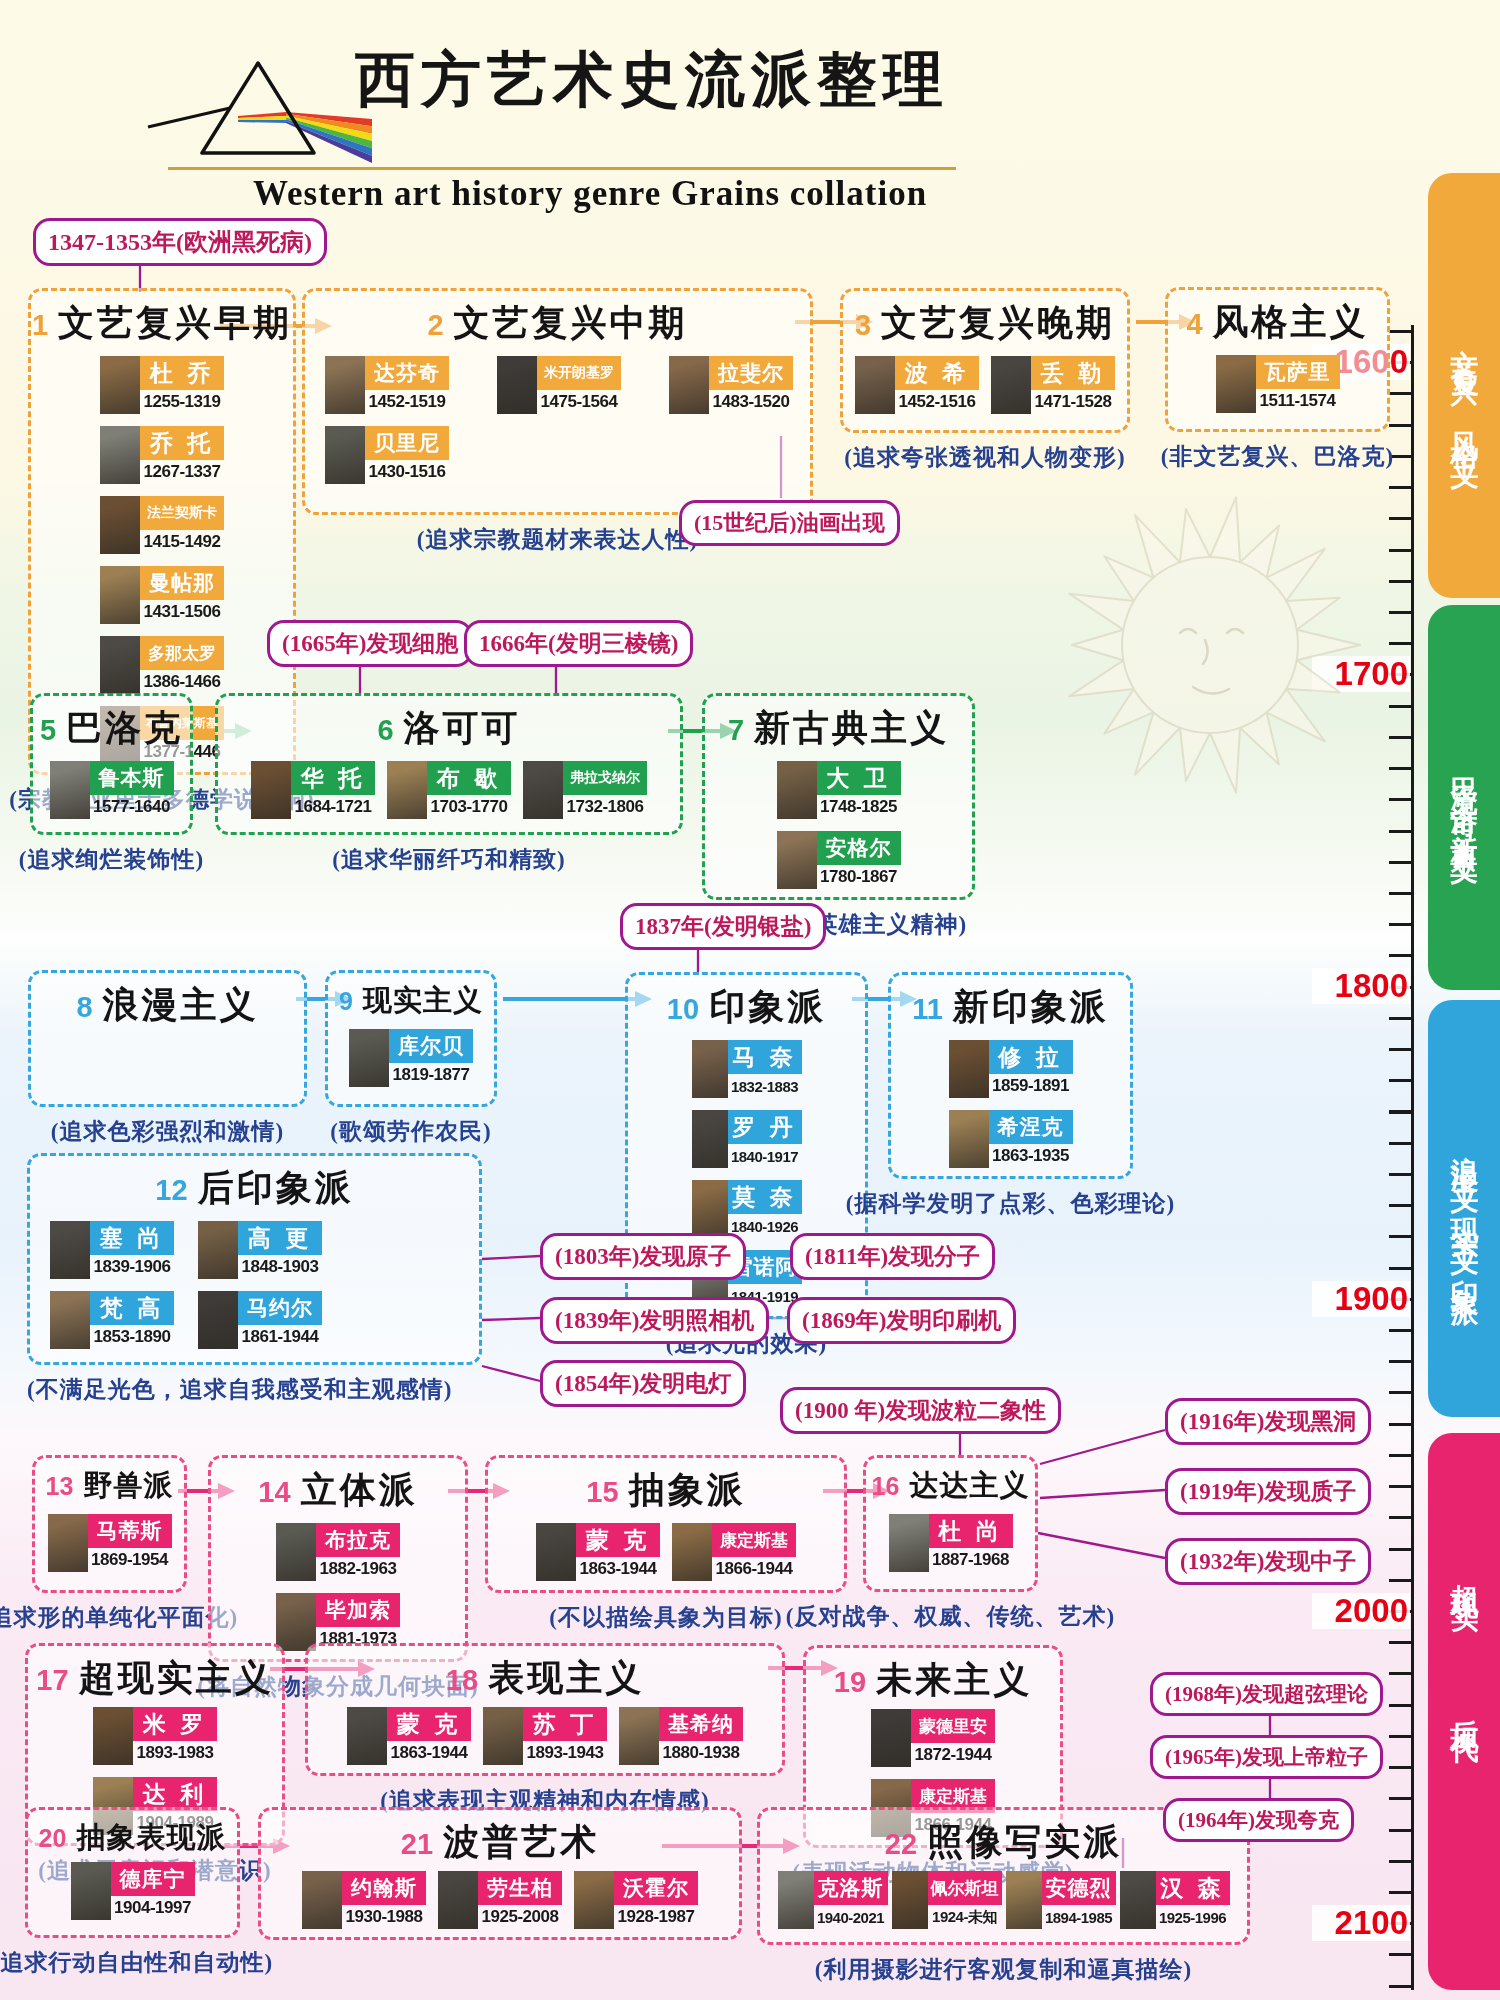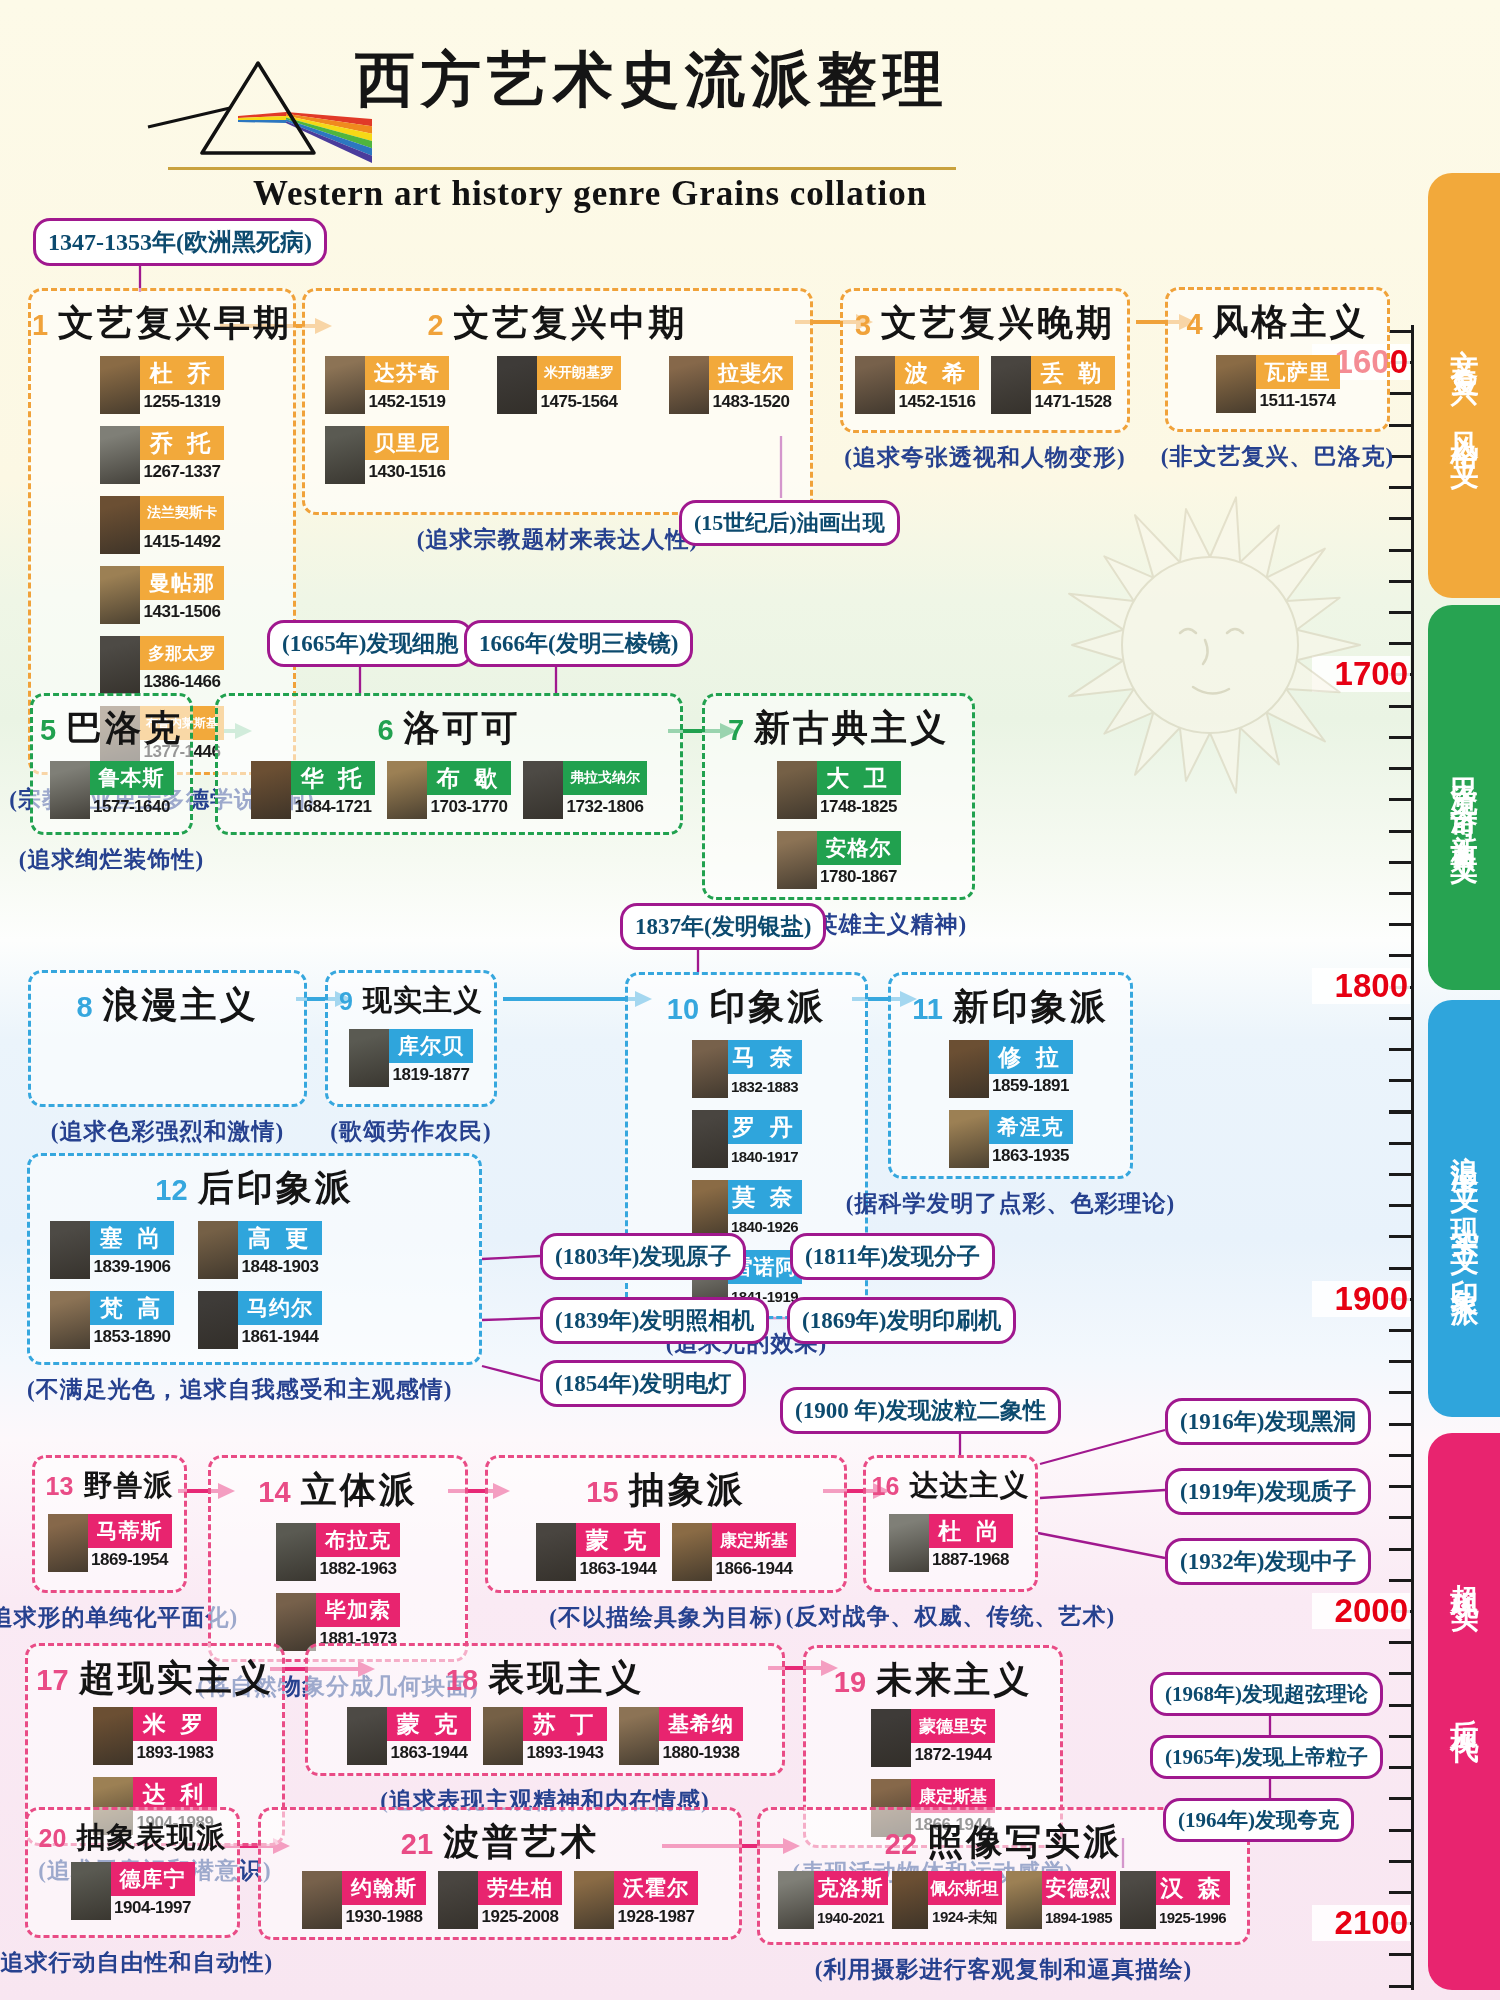--- a/index.html
+++ b/index.html
@@ -31,21 +31,21 @@
   .sg0{top:173px;height:425px;background:#F2A93B;gap:46px;}
   .sg1{top:605px;height:385px;background:#27A351;gap:13px;}
   .sg2{top:1000px;height:417px;background:#2FA5DC;gap:26px;}
   .sg3{top:1433px;height:557px;background:#E8246F;justify-content:flex-start;padding-top:128px;gap:108px;box-sizing:border-box;}
   .era-label{writing-mode:vertical-rl;color:#fff;font-size:28px;font-weight:700;letter-spacing:9px;}
   .sg1 .era-label{letter-spacing:5px;font-size:27px;}
   
   #connectors{position:absolute;left:0;top:0;width:1500px;height:2000px;pointer-events:none;}
   
   .bubble{position:absolute;background:#fff;border:3px solid #A0188E;border-radius:17px;
-    color:#0c4a6e;font-family:"Liberation Serif","DejaVu Serif",serif;
+    color:#be185d;font-family:"Liberation Serif","DejaVu Serif",serif;
     font-size:23px;font-weight:700;padding:5px 12px;white-space:nowrap;z-index:6;}
   #bubble-black-death{left:33px;top:218px;font-size:24px;}
   #bubble-oil-paint{left:679px;top:500px;font-size:22px;}
   #bubble-cell-1665{left:267px;top:620px;}
   #bubble-prism-1666{left:464px;top:620px;}
   #bubble-silver-1837{left:620px;top:903px;}
   #bubble-atom-1803{left:540px;top:1233px;}
   #bubble-molecule-1811{left:790px;top:1233px;}
   #bubble-camera-1839{left:540px;top:1297px;}
   #bubble-press-1869{left:787px;top:1297px;}
@@ -438,20 +438,23 @@
             </div>
             <div class="artist">
               <div class="portrait" style="background: linear-gradient(165deg, rgb(77, 74, 69) 20%, rgb(46, 42, 36) 130%);"></div>
               <div class="ameta">
                 <div class="aname n5">弗拉戈纳尔</div>
                 <div class="adates">1732-1806</div>
               </div>
             </div>
           </div>
         </div>
+        <div class="caption">
+          <span>(追求华丽纤巧和精致)</span>
+        </div>
       </div>
       <div class="gbox theme-baroque" id="gbox-7">
         <div class="panel">
           <div class="bhead">
             <span class="bnum">7</span>
             <span class="bname">新古典主义</span>
           </div>
           <div class="artists">
             <div class="artist">
               <div class="portrait" style="background: linear-gradient(165deg, rgb(117, 96, 70) 20%, rgb(46, 42, 36) 130%);"></div>

